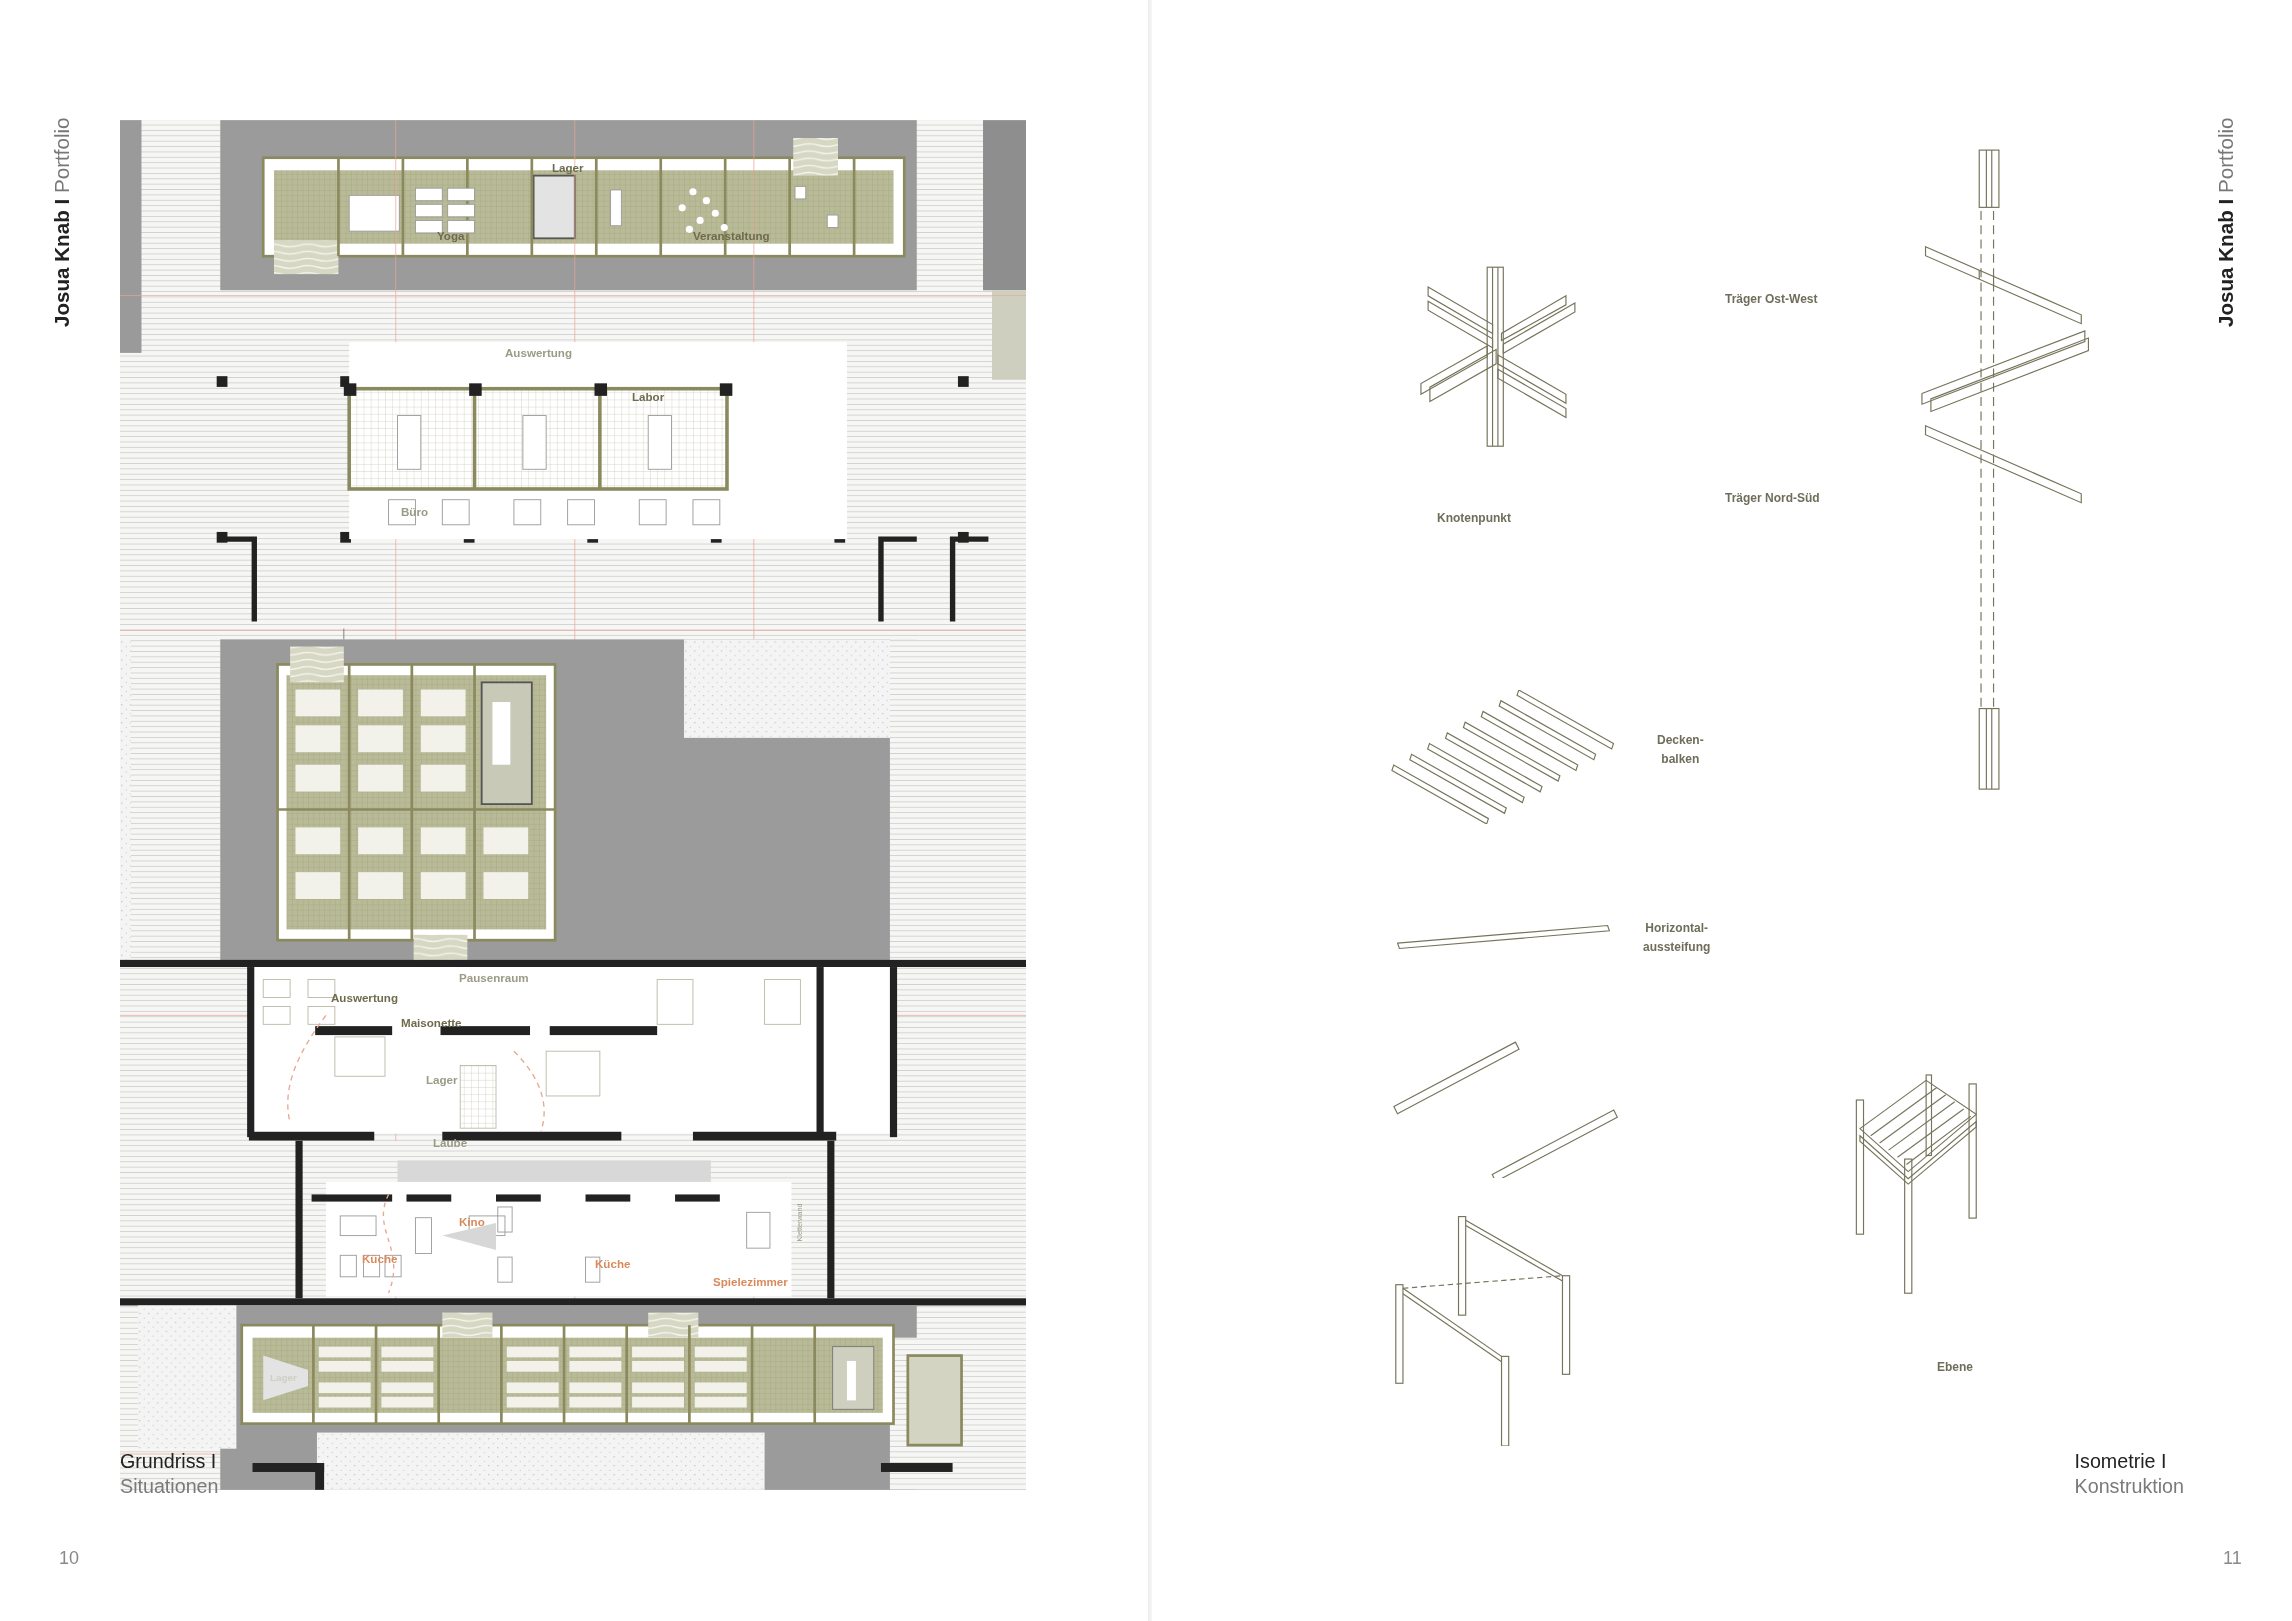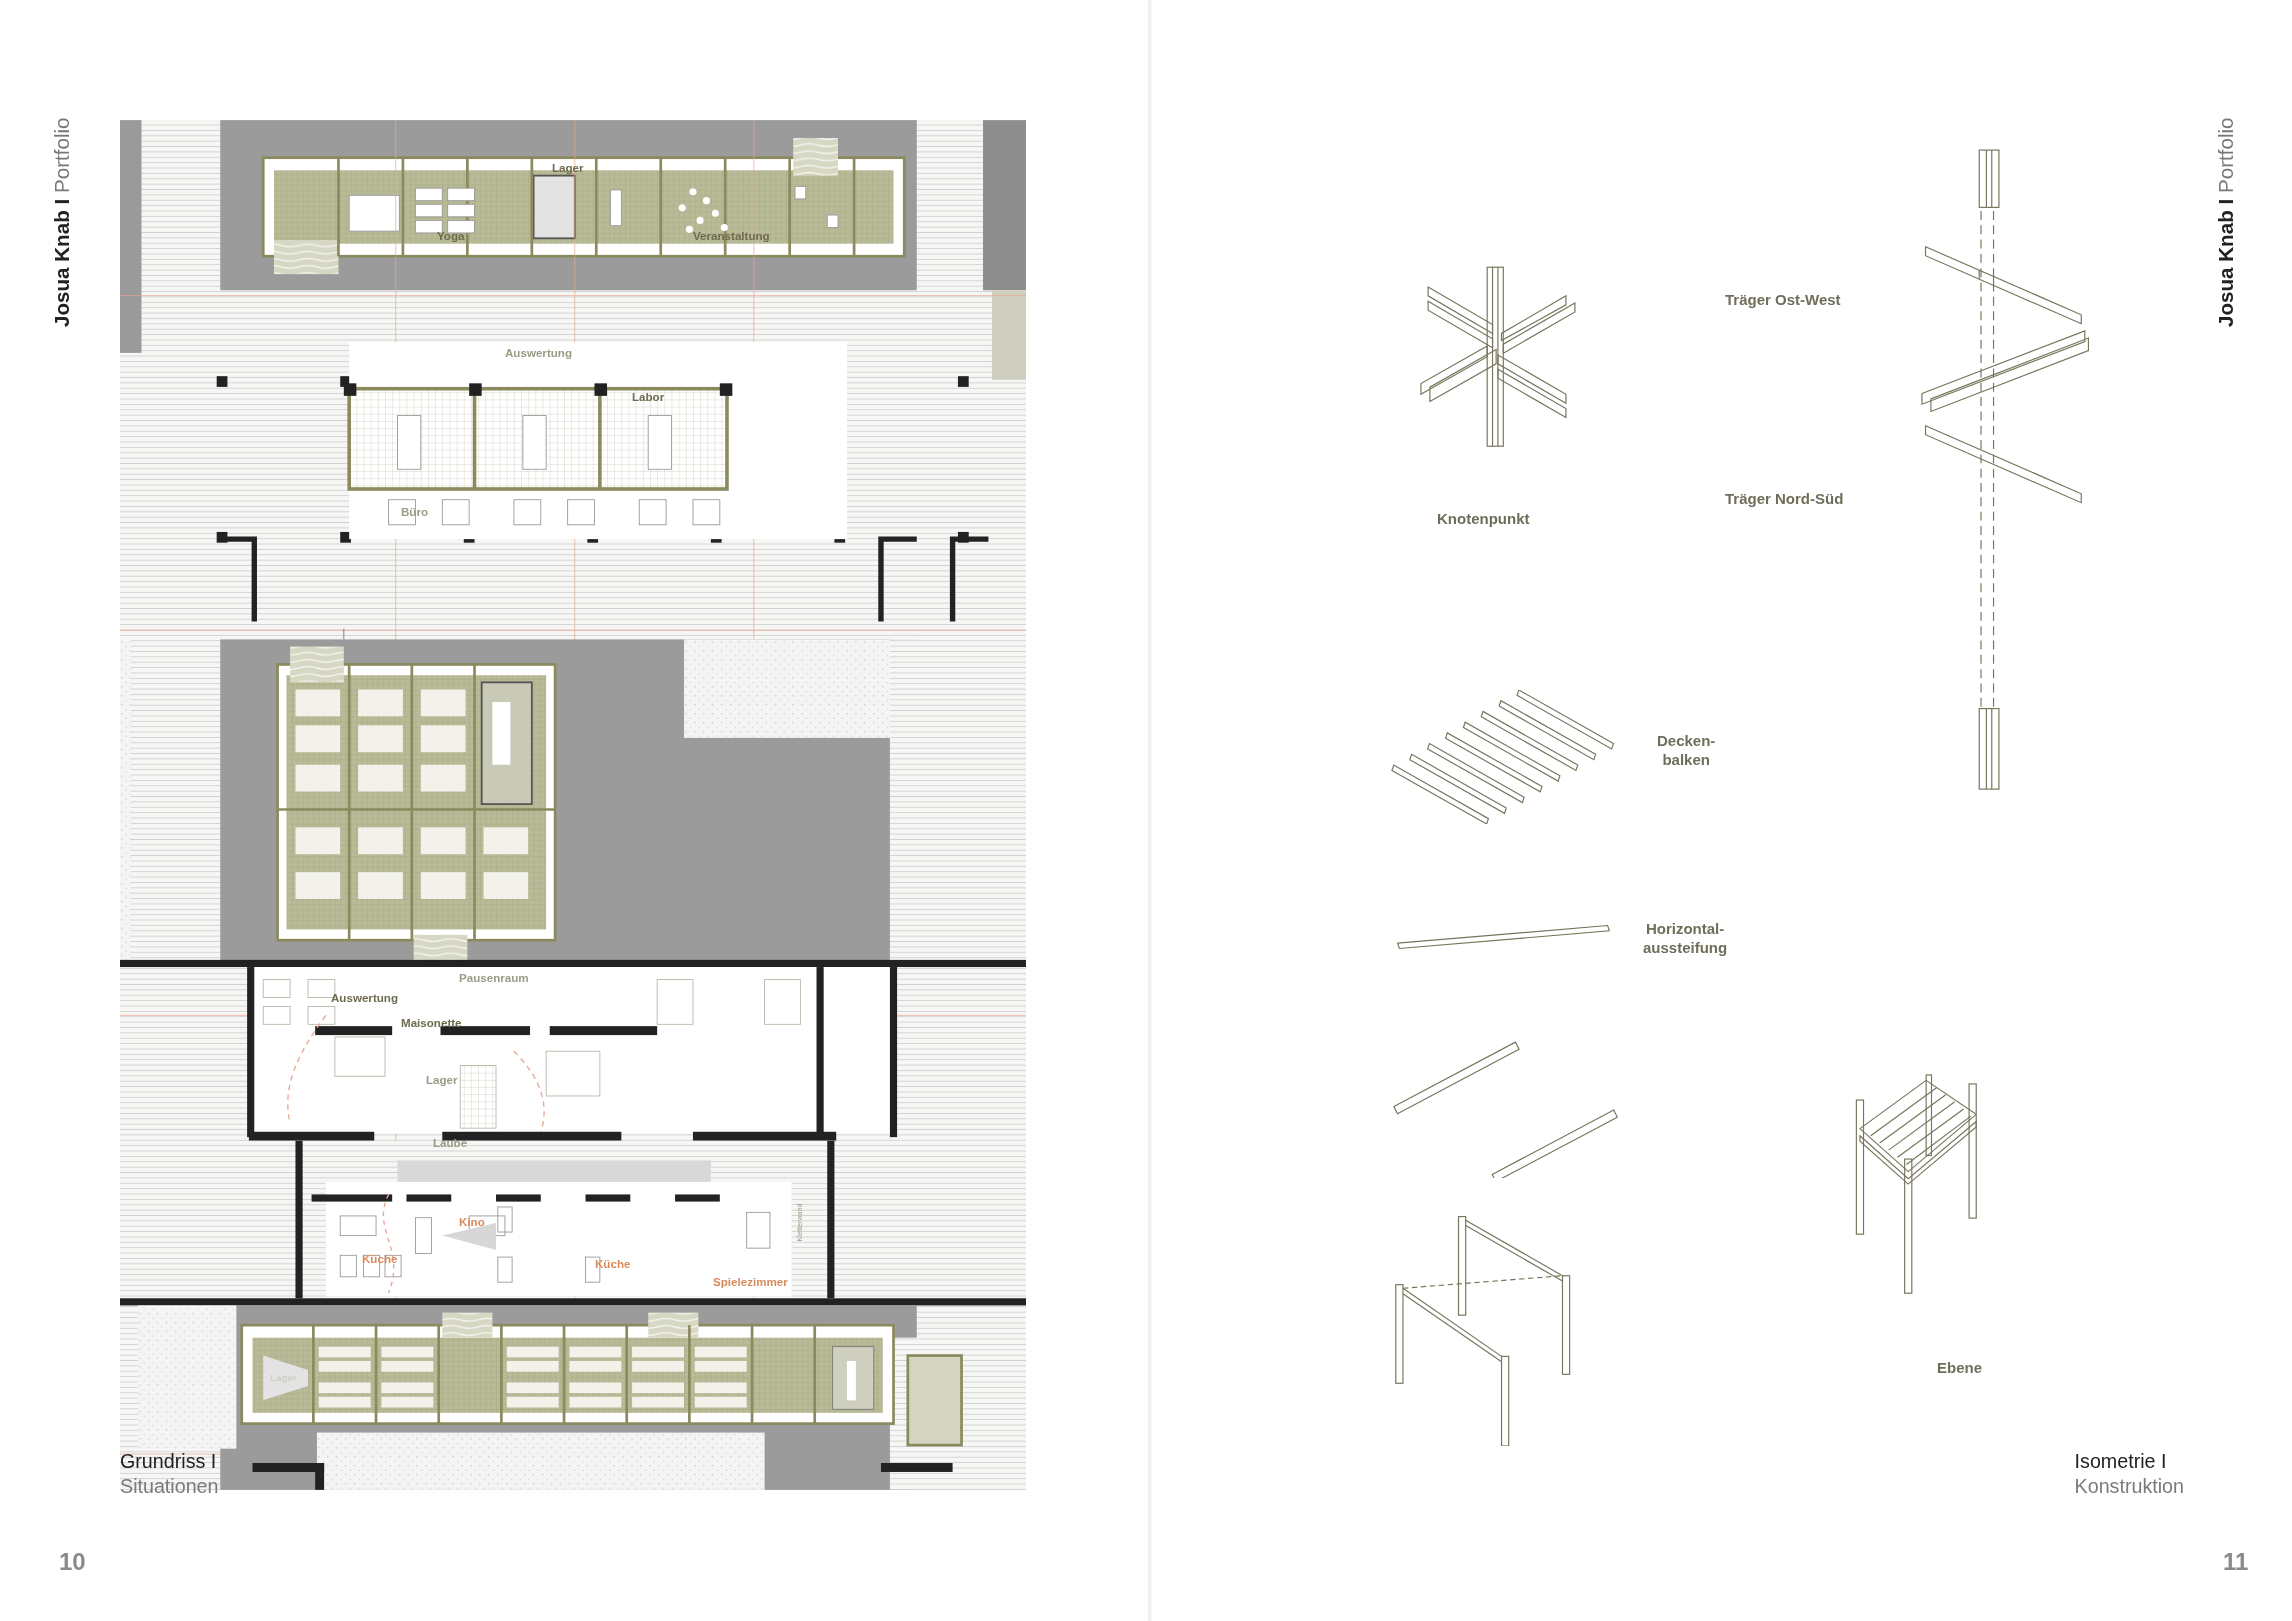--- a/index.html
+++ b/index.html
@@ -9,37 +9,37 @@
   .page { position: absolute; top: 0; height: 1621px; background: #ffffff; }
   .page-left { left: 0; width: 1148px; }
   .page-right { left: 1152px; width: 1141px; }
   .gutter { position: absolute; left: 1148px; top: 0; width: 3.6px; height: 1621px; background: linear-gradient(90deg, #ececec, #f7f7f7); }
 
   .vertical-header { position: absolute; top: 121px; width: 36px; height: 206px; }
   .vertical-header span { display: block; transform-origin: left top; transform: rotate(-90deg); white-space: nowrap; position: absolute; left: 0; top: 206px; font-size: 20.6px; color: #222; }
   .vh-bold { font-weight: 600; }
   .vh-light { font-weight: 300; color: #777; }
 
-  .page-num { position: absolute; top: 1548px; font-size: 24px; color: #8a8a8a; font-weight: 700; }
+  .page-num { position: absolute; top: 1548px; font-size: 18px; color: #8a8a8a; font-weight: 400; }
 
   .caption { position: absolute; top: 1449px; font-size: 19.7px; line-height: 25px; }
   .caption .c-bold { color: #222; font-weight: 400; display: block; }
   .caption .c-light { color: #7a7a7a; font-weight: 300; display: block; }
 
   
   .plan { position: absolute; left: 120px; top: 120px; width: 906px; height: 1370px; overflow: hidden; background: #f4f4f4; }
   .plan svg { position: absolute; left: 0; top: 0; }
 
   .room-label { position: absolute; font-size: 11.6px; font-weight: 700; white-space: nowrap; }
   .rl-olive { color: #6f6b4e; }
   .rl-grey { color: #9b9b86; }
   .rl-orange { color: #d98a5c; }
 
   
-  .iso-label { position: absolute; font-size: 15px; font-weight: 700; color: #6f6e5a; text-align: center; line-height: 19px; white-space: nowrap; }
+  .iso-label { position: absolute; font-size: 12px; font-weight: 700; color: #6f6e5a; text-align: center; line-height: 19px; white-space: nowrap; }
   .iso-svg { position: absolute; }
   .iso-svg line, .iso-svg polyline, .iso-svg polygon, .iso-svg rect, .iso-svg path { fill: none; stroke: #76745a; stroke-width: 1.3; }
 </style>
 </head>
 <body>
 
 <div class="page page-left">
 
   <div class="vertical-header" style="left:50px;">
     <span><b class="vh-bold">Josua Knab</b> <b class="vh-bold">I</b> <i class="vh-light" style="font-style:normal">Portfolio</i></span>

